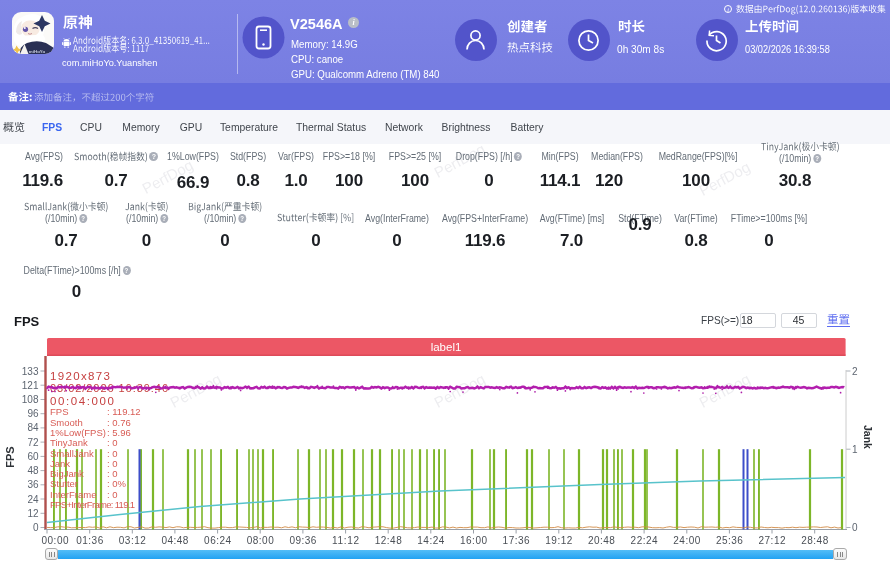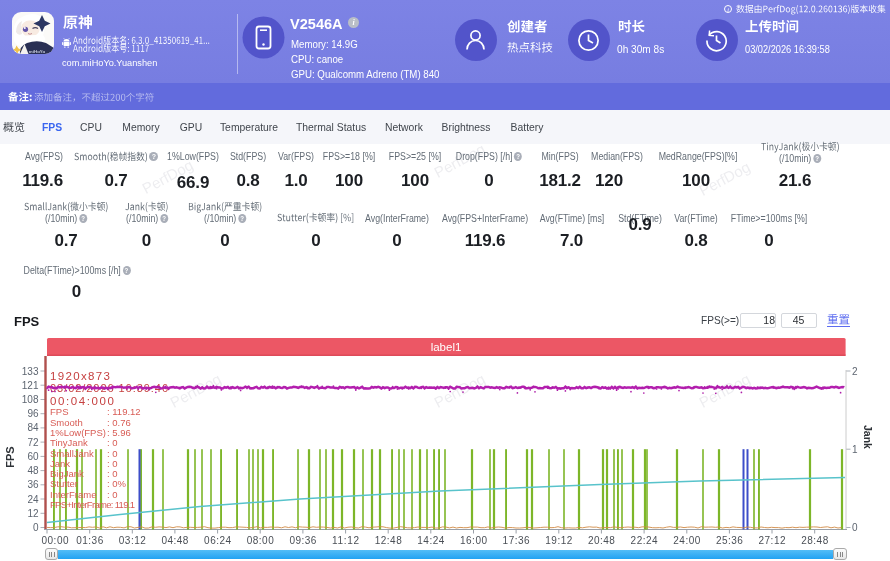--- a/index.html
+++ b/index.html
@@ -147,24 +147,24 @@
     </svg>
 <div class="lbl cc" style="left:800.0px;top:153.0px;transform:translateX(-50%) scaleX(0.88)">(/10min)<span style="display:inline-block;width:11px;height:9px;position:relative;vertical-align:-1px"><span class="q" style="left:2px;top:0">?</span></span></div>
 <div class="val cc" style="left:42.6px;top:170.5px">119.6</div>
 <div class="val cc" style="left:116.0px;top:170.5px">0.7</div>
 <div class="val cc" style="left:193.0px;top:173px">66.9</div>
 <div class="val cc" style="left:248.0px;top:170.5px">0.8</div>
 <div class="val cc" style="left:296.0px;top:170.5px">1.0</div>
 <div class="val cc" style="left:349.0px;top:170.5px">100</div>
 <div class="val cc" style="left:415.0px;top:170.5px">100</div>
 <div class="val cc" style="left:489.0px;top:170.5px">0</div>
-<div class="val cc" style="left:560.0px;top:170.5px">181.2</div>
+<div class="val cc" style="left:560.0px;top:170.5px">114.1</div>
 <div class="val cc" style="left:609px;top:170.5px">120</div>
 <div class="val cc" style="left:696.0px;top:170.5px">100</div>
-<div class="val cc" style="left:795.0px;top:170.5px">21.6</div>
+<div class="val cc" style="left:795.0px;top:170.5px">30.8</div>
 <svg width="84.4" height="12.2" viewBox="0 0 84.4 12.2" style="position:absolute;overflow:visible;left:23.8px;top:201.3px">
       <path d="M2.7 9.3C4 9.3 4.9 8.4 4.9 7.3C4.9 6.2 4.3 5.7 3.5 5.3L2.6 4.8C2.1 4.6 1.5 4.3 1.5 3.6C1.5 3 2 2.6 2.8 2.6C3.4 2.6 3.8 2.8 4.2 3.2L4.6 2.6C4.2 2.1 3.5 1.7 2.8 1.7C1.6 1.7 0.7 2.6 0.7 3.7C0.7 4.8 1.4 5.3 2 5.6L3 6C3.6 6.3 4 6.6 4 7.3C4 8 3.5 8.5 2.7 8.5C2 8.5 1.4 8.2 0.9 7.6L0.4 8.3C1 8.9 1.8 9.3 2.7 9.3Z M6.1 9.2H6.9V5.3C7.3 4.7 7.7 4.4 8.1 4.4C8.7 4.4 8.9 4.9 8.9 5.9V9.2H9.8V5.3C10.2 4.7 10.6 4.4 11 4.4C11.6 4.4 11.8 4.9 11.8 5.9V9.2H12.6V5.8C12.6 4.4 12.2 3.6 11.2 3.6C10.6 3.6 10.1 4.1 9.6 4.7C9.4 4 9 3.6 8.3 3.6C7.7 3.6 7.2 4 6.8 4.6H6.8L6.7 3.8H6.1Z M15.3 9.3C15.9 9.3 16.4 9 16.9 8.6H16.9L17 9.2H17.6V5.9C17.6 4.5 17.2 3.6 16 3.6C15.2 3.6 14.5 4 14.1 4.3L14.4 5C14.8 4.7 15.3 4.4 15.9 4.4C16.6 4.4 16.8 5.1 16.8 5.8C14.8 6 13.9 6.6 13.9 7.8C13.9 8.8 14.5 9.3 15.3 9.3ZM15.5 8.6C15.1 8.6 14.7 8.4 14.7 7.7C14.7 7 15.2 6.6 16.8 6.4V7.9C16.4 8.4 16 8.6 15.5 8.6Z M20 9.3C20.2 9.3 20.4 9.3 20.5 9.3L20.4 8.6C20.3 8.6 20.2 8.6 20.2 8.6C20.1 8.6 20 8.5 20 8.2V1.2H19.2V8.1C19.2 8.9 19.4 9.3 20 9.3Z M22.5 9.3C22.7 9.3 22.9 9.3 23 9.3L22.9 8.6C22.8 8.6 22.7 8.6 22.7 8.6C22.6 8.6 22.5 8.5 22.5 8.2V1.2H21.7V8.1C21.7 8.9 21.9 9.3 22.5 9.3Z M25.4 9.3C26.7 9.3 27.2 8.3 27.2 7.1V1.9H26.4V7C26.4 8.1 26 8.5 25.4 8.5C24.9 8.5 24.5 8.3 24.2 7.7L23.7 8.2C24 8.9 24.6 9.3 25.4 9.3Z M30 9.3C30.6 9.3 31.1 9 31.5 8.6H31.6L31.6 9.2H32.3V5.9C32.3 4.5 31.8 3.6 30.7 3.6C29.9 3.6 29.2 4 28.8 4.3L29.1 5C29.5 4.7 30 4.4 30.5 4.4C31.3 4.4 31.5 5.1 31.5 5.8C29.5 6 28.6 6.6 28.6 7.8C28.6 8.8 29.2 9.3 30 9.3ZM30.2 8.6C29.7 8.6 29.3 8.4 29.3 7.7C29.3 7 29.9 6.6 31.5 6.4V7.9C31 8.4 30.7 8.6 30.2 8.6Z M33.8 9.2H34.6V5.3C35.1 4.7 35.4 4.4 35.9 4.4C36.6 4.4 36.8 4.9 36.8 5.9V9.2H37.6V5.8C37.6 4.4 37.2 3.6 36.2 3.6C35.5 3.6 35 4 34.6 4.6H34.6L34.5 3.8H33.8Z M39.2 9.2H40V7.8L40.9 6.6L42.3 9.2H43.1L41.3 6L42.9 3.8H42L40 6.6H40V1.2H39.2Z M45.3 11.2 45.8 10.9C45.1 9.5 44.7 7.8 44.7 6.1C44.7 4.4 45.1 2.7 45.8 1.3L45.3 1C44.5 2.5 44 4.1 44 6.1C44 8.1 44.5 9.7 45.3 11.2Z M48 0.8C47.6 1.5 47 2.3 46.5 2.8C46.6 2.9 46.7 3.2 46.8 3.4C47.4 2.8 48.1 1.9 48.6 1.1ZM49.1 6V7.2C49.1 7.9 49 8.8 48.4 9.5C48.5 9.6 48.8 9.8 48.9 10C49.5 9.2 49.7 8 49.7 7.2V6.6H50.8V7.8C50.8 8.2 50.7 8.3 50.6 8.4C50.7 8.6 50.8 8.9 50.8 9C50.9 8.9 51.1 8.7 52.2 7.9C52.1 7.7 52.1 7.5 52 7.3L51.4 7.8V6ZM52.7 3.5H53.8C53.6 4.7 53.5 5.8 53.1 6.7C52.9 5.9 52.7 4.9 52.6 3.9ZM48.7 4.7V5.4H51.6V5.3C51.8 5.4 51.9 5.6 52 5.7C52.1 5.5 52.2 5.3 52.3 5C52.4 5.9 52.6 6.8 52.8 7.5C52.4 8.3 51.9 9 51.2 9.5C51.3 9.6 51.5 9.9 51.6 10C52.2 9.5 52.7 9 53.1 8.3C53.4 9 53.8 9.6 54.3 10C54.4 9.8 54.6 9.5 54.7 9.4C54.2 9 53.8 8.4 53.4 7.6C53.9 6.5 54.2 5.1 54.3 3.5H54.7V2.9H52.8C52.9 2.2 53 1.6 53.1 0.9L52.5 0.8C52.3 2.4 52.1 3.9 51.6 4.9V4.7ZM48.9 1.6V4H51.6V1.6H51.1V3.4H50.5V0.8H50V3.4H49.3V1.6ZM48.1 2.8C47.7 3.9 47 4.9 46.4 5.6C46.5 5.8 46.7 6.1 46.7 6.3C47 6 47.2 5.7 47.5 5.3V10H48.1V4.3C48.3 3.9 48.5 3.5 48.7 3Z M59.1 0.9V9C59.1 9.2 59 9.2 58.8 9.2C58.7 9.2 58 9.3 57.4 9.2C57.5 9.4 57.6 9.8 57.7 10C58.5 10 59 10 59.4 9.9C59.7 9.7 59.8 9.5 59.8 9V0.9ZM61.2 3.5C62 4.9 62.7 6.8 62.9 8L63.6 7.7C63.4 6.5 62.6 4.6 61.8 3.2ZM56.8 3.3C56.6 4.6 56.1 6.4 55.3 7.4C55.5 7.5 55.8 7.7 55.9 7.8C56.7 6.7 57.2 4.9 57.5 3.4Z M68.5 6.9C69.4 7.3 70.7 8 71.4 8.4L71.8 7.7C71.1 7.3 69.8 6.7 68.9 6.3ZM67.7 0.8V4.5H64.3V5.2H67.7V10H68.4V5.2H72.2V4.5H68.4V2.9H71.3V2.2H68.4V0.8Z M78.7 4.2C78.6 7.3 78.5 8.7 76.4 9.5C76.5 9.6 76.7 9.8 76.7 10C79 9.2 79.2 7.5 79.3 4.2ZM79 8.3C79.6 8.8 80.3 9.5 80.7 10L81.1 9.5C80.7 9 79.9 8.3 79.3 7.9ZM74.6 9.7C74.7 9.5 75 9.4 76.7 8.4C76.7 8.3 76.6 8 76.6 7.8L75.2 8.5V6.8H76.6V3.5H76V6.1H75.2V2.7H76.7V2H75.2V0.8H74.6V2H73V2.7H74.6V6.1H73.8V3.5H73.2V6.8H74.6V8.3C74.6 8.7 74.4 9 74.2 9.1C74.4 9.2 74.5 9.5 74.6 9.7ZM77.2 3V7.6H77.8V3.6H80.1V7.6H80.7V3H78.9C79 2.7 79.2 2.3 79.3 2H81V1.3H76.9V2H78.6C78.6 2.3 78.4 2.7 78.3 3Z M82.3 11.2C83.1 9.7 83.6 8.1 83.6 6.1C83.6 4.1 83.1 2.5 82.3 1L81.8 1.3C82.5 2.7 82.9 4.4 82.9 6.1C82.9 7.8 82.5 9.5 81.8 10.9Z" fill="#636c76"></path>
     </svg>
 <div class="lbl cc" style="left:66.0px;top:212.5px;transform:translateX(-50%) scaleX(0.88)">(/10min)<span style="display:inline-block;width:11px;height:9px;position:relative;vertical-align:-1px"><span class="q" style="left:2px;top:0">?</span></span></div>
 <svg width="43.4" height="12.2" viewBox="0 0 43.4 12.2" style="position:absolute;overflow:visible;left:124.8px;top:201.3px">
       <path d="M2.1 9.3C3.3 9.3 3.9 8.3 3.9 7.1V1.9H3V7C3 8.1 2.7 8.5 2 8.5C1.5 8.5 1.2 8.3 0.9 7.7L0.3 8.2C0.7 8.9 1.3 9.3 2.1 9.3Z M6.6 9.3C7.2 9.3 7.7 9 8.2 8.6H8.2L8.3 9.2H9V5.9C9 4.5 8.5 3.6 7.3 3.6C6.5 3.6 5.9 4 5.4 4.3L5.7 5C6.1 4.7 6.6 4.4 7.2 4.4C8 4.4 8.2 5.1 8.2 5.8C6.1 6 5.2 6.6 5.2 7.8C5.2 8.8 5.8 9.3 6.6 9.3ZM6.8 8.6C6.4 8.6 6 8.4 6 7.7C6 7 6.5 6.6 8.2 6.4V7.9C7.7 8.4 7.3 8.6 6.8 8.6Z M10.5 9.2H11.3V5.3C11.8 4.7 12.1 4.4 12.6 4.4C13.2 4.4 13.5 4.9 13.5 5.9V9.2H14.3V5.8C14.3 4.4 13.8 3.6 12.8 3.6C12.2 3.6 11.7 4 11.2 4.6H11.2L11.1 3.8H10.5Z M15.8 9.2H16.6V7.8L17.5 6.6L18.9 9.2H19.8L18 6L19.6 3.8H18.7L16.7 6.6H16.6V1.2H15.8Z M22 11.2 22.5 10.9C21.7 9.5 21.4 7.8 21.4 6.1C21.4 4.4 21.7 2.7 22.5 1.3L22 1C21.2 2.5 20.7 4.1 20.7 6.1C20.7 8.1 21.2 9.7 22 11.2Z M27.6 6.9C28.5 7.3 29.8 8 30.5 8.4L30.8 7.7C30.1 7.3 28.8 6.7 27.9 6.3ZM26.7 0.8V4.5H23.3V5.2H26.8V10H27.4V5.2H31.2V4.5H27.4V2.9H30.3V2.2H27.4V0.8Z M37.7 4.2C37.7 7.3 37.5 8.7 35.4 9.5C35.6 9.6 35.7 9.8 35.8 10C38.1 9.2 38.3 7.5 38.3 4.2ZM38 8.3C38.6 8.8 39.4 9.5 39.7 10L40.1 9.5C39.7 9 39 8.3 38.4 7.9ZM33.6 9.7C33.8 9.5 34 9.4 35.8 8.4C35.8 8.3 35.7 8 35.7 7.8L34.2 8.5V6.8H35.6V3.5H35.1V6.1H34.2V2.7H35.7V2H34.2V0.8H33.7V2H32.1V2.7H33.7V6.1H32.8V3.5H32.3V6.8H33.7V8.3C33.7 8.7 33.4 9 33.3 9.1C33.4 9.2 33.6 9.5 33.6 9.7ZM36.3 3V7.6H36.9V3.6H39.1V7.6H39.7V3H38C38.1 2.7 38.2 2.3 38.3 2H40V1.3H35.9V2H37.7C37.6 2.3 37.5 2.7 37.4 3Z M41.3 11.2C42.1 9.7 42.6 8.1 42.6 6.1C42.6 4.1 42.1 2.5 41.3 1L40.8 1.3C41.6 2.7 42 4.4 42 6.1C42 7.8 41.6 9.5 40.8 10.9Z" fill="#636c76"></path>
     </svg>
 <div class="lbl cc" style="left:146.5px;top:212.5px;transform:translateX(-50%) scaleX(0.88)">(/10min)<span style="display:inline-block;width:11px;height:9px;position:relative;vertical-align:-1px"><span class="q" style="left:2px;top:0">?</span></span></div>
 <svg width="74.2" height="12.2" viewBox="0 0 74.2 12.2" style="position:absolute;overflow:visible;left:187.9px;top:201.3px">
       <path d="M0.9 9.2H2.9C4.4 9.2 5.4 8.5 5.4 7.1C5.4 6.1 4.8 5.5 4.1 5.3V5.3C4.7 5 5 4.4 5 3.7C5 2.4 4.1 1.9 2.8 1.9H0.9ZM1.7 5V2.6H2.7C3.7 2.6 4.2 2.9 4.2 3.8C4.2 4.5 3.8 5 2.7 5ZM1.7 8.5V5.7H2.8C4 5.7 4.6 6.1 4.6 7C4.6 8 3.9 8.5 2.8 8.5Z M6.6 9.2H7.4V3.8H6.6ZM7 2.7C7.3 2.7 7.5 2.4 7.5 2C7.5 1.7 7.3 1.5 7 1.5C6.7 1.5 6.5 1.7 6.5 2C6.5 2.4 6.7 2.7 7 2.7Z M10.6 11.7C12.1 11.7 13 10.8 13 9.8C13 8.9 12.5 8.5 11.4 8.5H10.4C9.8 8.5 9.6 8.3 9.6 7.9C9.6 7.6 9.7 7.5 9.9 7.3C10.1 7.4 10.4 7.5 10.6 7.5C11.6 7.5 12.4 6.8 12.4 5.6C12.4 5.1 12.2 4.7 12 4.5H13V3.8H11.3C11.1 3.7 10.9 3.6 10.6 3.6C9.7 3.6 8.8 4.4 8.8 5.6C8.8 6.2 9.1 6.8 9.5 7V7.1C9.2 7.3 8.9 7.6 8.9 8.1C8.9 8.5 9.1 8.8 9.4 9V9C8.9 9.3 8.7 9.8 8.7 10.3C8.7 11.2 9.5 11.7 10.6 11.7ZM10.6 6.9C10.1 6.9 9.6 6.4 9.6 5.6C9.6 4.8 10.1 4.3 10.6 4.3C11.2 4.3 11.6 4.8 11.6 5.6C11.6 6.4 11.2 6.9 10.6 6.9ZM10.7 11.1C9.9 11.1 9.4 10.7 9.4 10.1C9.4 9.8 9.5 9.5 9.8 9.2C10 9.3 10.3 9.3 10.5 9.3H11.3C11.9 9.3 12.2 9.5 12.2 10C12.2 10.5 11.7 11.1 10.7 11.1Z M15.3 9.3C16.5 9.3 17 8.3 17 7.1V1.9H16.2V7C16.2 8.1 15.9 8.5 15.2 8.5C14.7 8.5 14.3 8.3 14.1 7.7L13.5 8.2C13.9 8.9 14.4 9.3 15.3 9.3Z M19.8 9.3C20.4 9.3 20.9 9 21.4 8.6H21.4L21.5 9.2H22.1V5.9C22.1 4.5 21.6 3.6 20.5 3.6C19.7 3.6 19 4 18.6 4.3L18.9 5C19.3 4.7 19.8 4.4 20.3 4.4C21.1 4.4 21.3 5.1 21.3 5.8C19.3 6 18.4 6.6 18.4 7.8C18.4 8.8 19 9.3 19.8 9.3ZM20 8.6C19.5 8.6 19.2 8.4 19.2 7.7C19.2 7 19.7 6.6 21.3 6.4V7.9C20.9 8.4 20.5 8.6 20 8.6Z M23.6 9.2H24.4V5.3C24.9 4.7 25.3 4.4 25.7 4.4C26.4 4.4 26.7 4.9 26.7 5.9V9.2H27.5V5.8C27.5 4.4 27 3.6 26 3.6C25.3 3.6 24.8 4 24.4 4.6H24.4L24.3 3.8H23.6Z M29 9.2H29.8V7.8L30.7 6.6L32.1 9.2H33L31.2 6L32.8 3.8H31.9L29.8 6.6H29.8V1.2H29Z M35.2 11.2 35.6 10.9C34.9 9.5 34.5 7.8 34.5 6.1C34.5 4.4 34.9 2.7 35.6 1.3L35.2 1C34.3 2.5 33.9 4.1 33.9 6.1C33.9 8.1 34.3 9.7 35.2 11.2Z M37.3 2.6C37.7 3.1 38 3.9 38.1 4.4L38.7 4.2C38.6 3.7 38.2 2.9 37.9 2.3ZM42.9 2.3C42.7 2.9 42.3 3.7 42.1 4.2L42.6 4.4C42.9 4 43.3 3.2 43.6 2.6ZM37 4.6V6.3C37 7.2 36.9 8.5 36.3 9.5C36.4 9.6 36.7 9.9 36.8 10C37.5 9 37.7 7.4 37.7 6.3V5.3H44.3V4.6H41.7V2H44V1.4H36.9V2H39.2V4.6ZM39.8 2H41V4.6H39.8Z M46.2 3.8V6.9H48.9V7.6H45.9V8.2H48.9V9.1H45.3V9.7H53.2V9.1H49.5V8.2H52.6V7.6H49.5V6.9H52.3V3.8H49.5V3.2H53.1V2.6H49.5V1.8C50.6 1.7 51.5 1.6 52.3 1.4L51.9 0.9C50.5 1.1 48 1.3 46 1.4C46.1 1.5 46.1 1.8 46.1 2C47 2 47.9 1.9 48.9 1.9V2.6H45.3V3.2H48.9V3.8ZM46.9 5.6H48.9V6.4H46.9ZM49.5 5.6H51.6V6.4H49.5ZM46.9 4.3H48.9V5.1H46.9ZM49.5 4.3H51.6V5.1H49.5Z M58.3 6.9C59.3 7.3 60.6 8 61.2 8.4L61.6 7.7C60.9 7.3 59.6 6.7 58.7 6.3ZM57.5 0.8V4.5H54.1V5.2H57.5V10H58.2V5.2H62V4.5H58.2V2.9H61.1V2.2H58.2V0.8Z M68.5 4.2C68.4 7.3 68.3 8.7 66.2 9.5C66.3 9.6 66.5 9.8 66.5 10C68.8 9.2 69 7.5 69.1 4.2ZM68.8 8.3C69.4 8.8 70.1 9.5 70.5 10L70.9 9.5C70.5 9 69.7 8.3 69.2 7.9ZM64.4 9.7C64.5 9.5 64.8 9.4 66.6 8.4C66.5 8.3 66.5 8 66.5 7.8L65 8.5V6.8H66.4V3.5H65.8V6.1H65V2.7H66.5V2H65V0.8H64.4V2H62.8V2.7H64.4V6.1H63.6V3.5H63.1V6.8H64.4V8.3C64.4 8.7 64.2 9 64.1 9.1C64.2 9.2 64.3 9.5 64.4 9.7ZM67 3V7.6H67.6V3.6H69.9V7.6H70.5V3H68.7C68.9 2.7 69 2.3 69.1 2H70.8V1.3H66.7V2H68.5C68.4 2.3 68.3 2.7 68.1 3Z M72.1 11.2C72.9 9.7 73.4 8.1 73.4 6.1C73.4 4.1 72.9 2.5 72.1 1L71.6 1.3C72.4 2.7 72.7 4.4 72.7 6.1C72.7 7.8 72.4 9.5 71.6 10.9Z" fill="#636c76"></path>
@@ -186,21 +186,21 @@
 <div class="val cc" style="left:397.0px;top:231.0px">0</div>
 <div class="val cc" style="left:485.0px;top:231.0px">119.6</div>
 <div class="val cc" style="left:571.5px;top:231.0px">7.0</div>
 <div class="val cc" style="left:640.0px;top:215px">0.9</div>
 <div class="val cc" style="left:696.0px;top:231.0px">0.8</div>
 <div class="val cc" style="left:769.0px;top:231.0px">0</div>
 <div class="lbl cc" style="left:76.5px;top:265.0px;transform:translateX(-50%) scaleX(0.88)">Delta(FTime)&gt;100ms [/h]<span style="display:inline-block;width:11px;height:9px;position:relative;vertical-align:-1px"><span class="q" style="left:2px;top:0">?</span></span></div>
 <div class="val cc" style="left:76.5px;top:281.5px">0</div>
 <div class="abs" style="left:14px;top:314px;font-size:13px;font-weight:bold;color:#16181c">FPS</div>
 <div class="abs" style="left:701px;top:313.5px;font-size:11px;color:#3c4148;transform:scaleX(0.92);transform-origin:0 0">FPS(&gt;=)</div>
-<div class="abs" style="left:740.0px;top:312.5px;width:36px;height:15px;border:1px solid #d4d7dc;border-radius:2px;background:#fff;font-size:10.5px;color:#2b2e33;text-align:right;line-height:13.5px">18</div>
+<div class="abs" style="left:740.0px;top:312.5px;width:36px;height:15px;border:1px solid #d4d7dc;border-radius:2px;background:#fff;font-size:10.5px;color:#2b2e33;text-align:left;line-height:13.5px">18</div>
 <div class="abs" style="left:780.5px;top:312.5px;width:36px;height:15px;border:1px solid #d4d7dc;border-radius:2px;background:#fff;font-size:10.5px;color:#2b2e33;text-align:center;line-height:13.5px">45</div>
 <svg width="23.0" height="14.0" viewBox="0 0 23.0 14.0" style="position:absolute;overflow:visible;left:827.0px;top:313.4px">
       <path d="M1.8 4.4V7.9H5.3V8.7H1.5V9.4H5.3V10.4H0.6V11.1H10.9V10.4H6.1V9.4H10.2V8.7H6.1V7.9H9.8V4.4H6.1V3.7H10.9V3H6.1V2.1C7.5 2 8.8 1.8 9.7 1.7L9.3 1C7.5 1.3 4.2 1.5 1.5 1.6C1.6 1.8 1.7 2.1 1.7 2.3C2.8 2.3 4.1 2.2 5.3 2.1V3H0.7V3.7H5.3V4.4ZM2.7 6.4H5.3V7.3H2.7ZM6.1 6.4H8.9V7.3H6.1ZM2.7 5H5.3V5.9H2.7ZM6.1 5H8.9V5.9H6.1Z M19 2H20.9V3H19ZM16.3 2H18.2V3H16.3ZM13.7 2H15.5V3H13.7ZM13.7 5.7V10.5H12.2V11.2H22.4V10.5H20.8V5.7H17.2L17.4 5H22.1V4.3H17.5L17.6 3.6H21.8V1.4H12.8V3.6H16.7L16.6 4.3H12.3V5H16.5L16.4 5.7ZM14.5 10.5V9.8H19.9V10.5ZM14.5 7.4H19.9V8.1H14.5ZM14.5 6.9V6.3H19.9V6.9ZM14.5 8.6H19.9V9.3H14.5Z" fill="#5b6bf0"></path>
     </svg>
 <div class="abs" style="left:827px;top:326px;width:23px;height:1px;background:#5b6bf0"></div>
 <svg class="abs" style="left:0;top:330px" width="890" height="231" viewBox="0 330 890 231" font-family="Liberation Sans,sans-serif">
       <rect x="47" y="338" width="798.6" height="18" rx="1.5" fill="#ec5765"></rect>
       <rect x="47" y="354.5" width="798.6" height="1.5" fill="#dd4b59"></rect>
       <text x="446" y="351" font-size="11.5" fill="#fff" text-anchor="middle">label1</text>
       <text x="38.5" y="531.0" font-size="10" fill="#5d6570" text-anchor="end">0</text>

